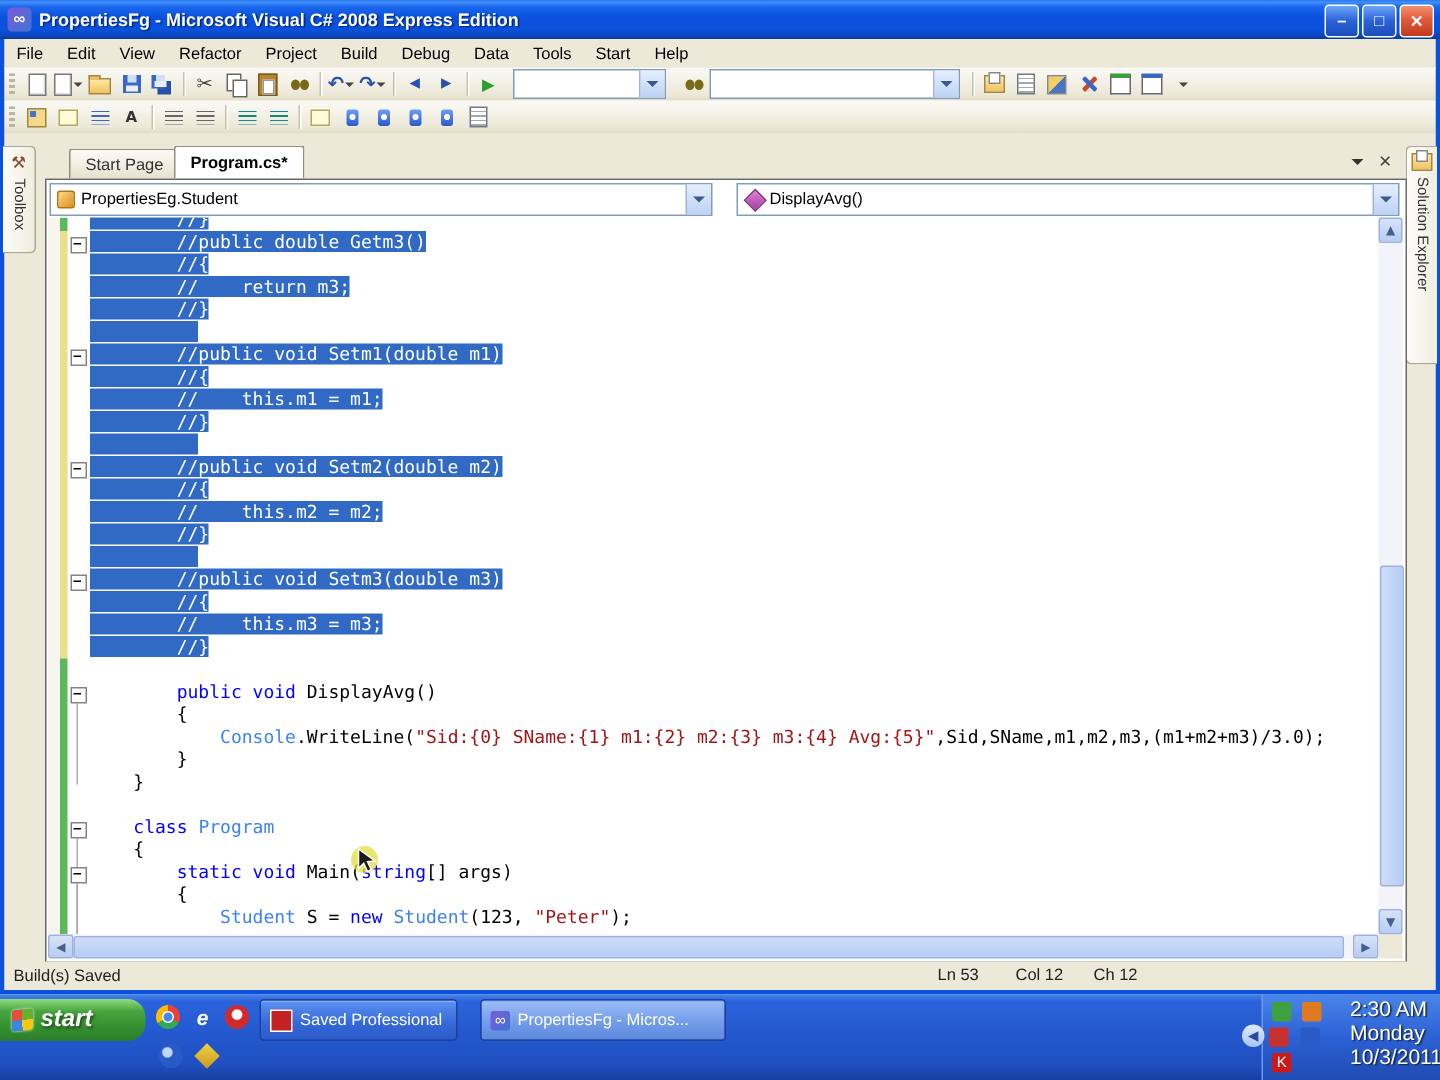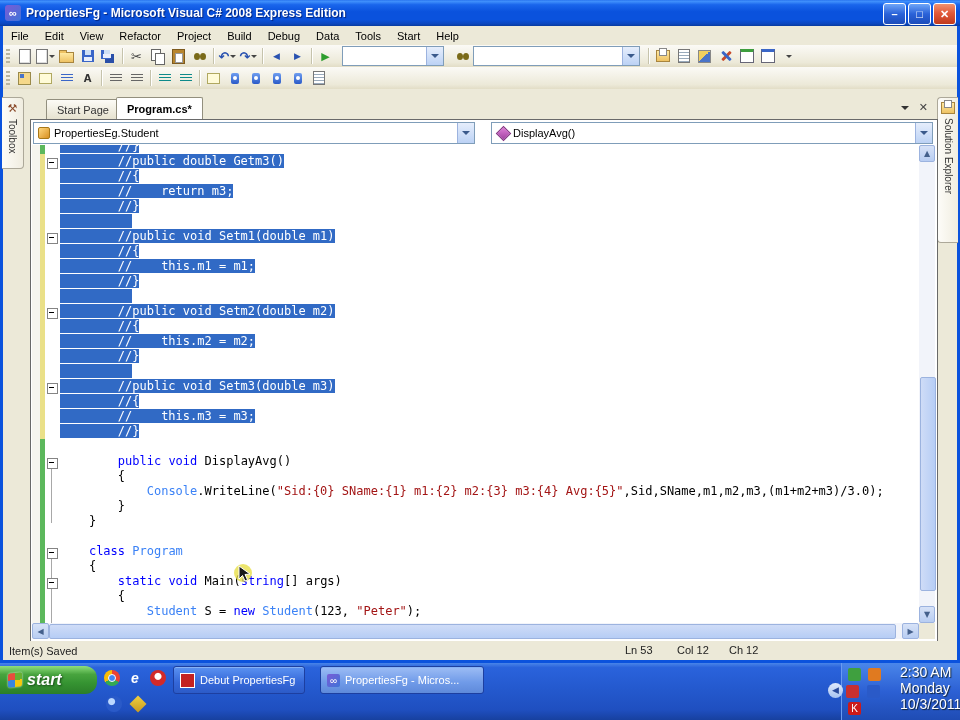--- a/index.html
+++ b/index.html
@@ -416,42 +416,42 @@
       <div id="mouse-cursor">
         <div class="halo"></div>
         <svg width="16" height="18" viewBox="0 0 16 18">
           <polygon points="3,1 3,14 6.5,10.5 9,16 11.5,14.8 9,9.5 14,9" fill="#1a1a1a" stroke="#ffffff" stroke-width="1"></polygon>
         </svg>
       </div>
     </div>
   </div>
 
   <div id="statusbar">
-    <span id="status-msg">Item(s) Saved</span>
+    <span id="status-msg">Build(s) Saved</span>
     <span id="st-ln" class="status-field">Ln 53</span>
     <span id="st-col" class="status-field">Col 12</span>
     <span id="st-ch" class="status-field">Ch 12</span>
     <span id="st-ins" class="status-field">INS</span>
   </div>
 
   <div id="taskbar">
     <div id="start-btn">
       <div id="start-flag"></div>
       <span>start</span>
     </div>
 
     <div class="ql-icon ql-round" id="ql-chrome" style="left:104px;top:7px;"></div>
     <div class="ql-icon" id="ql-ie" style="left:127px;top:7px;">e</div>
     <div class="ql-icon ql-round" id="ql-red" style="left:150px;top:7px;"></div>
     <div class="ql-icon ql-round" id="ql-globe" style="left:106px;top:33px;"></div>
     <div class="ql-icon" id="ql-media" style="left:132px;top:35px;"></div>
 
     <div class="task-btn" style="left:173px;width:118px;">
       <span class="task-icon" id="debut-icon"></span>
-      <span>Debut PropertiesFg</span>
+      <span>Saved Professional</span>
     </div>
     <div class="task-btn lighter" style="left:320px;width:150px;">
       <span class="task-icon" id="vs-icon">∞</span>
       <span>PropertiesFg - Micros...</span>
     </div>
 
     <div id="tray">
       <div id="tray-chevron">◀</div>
       <div class="tray-icon" style="left:6px;top:5px;background:#3fa03f;"></div>
       <div class="tray-icon" style="left:26px;top:5px;background:#e07a20;"></div>

